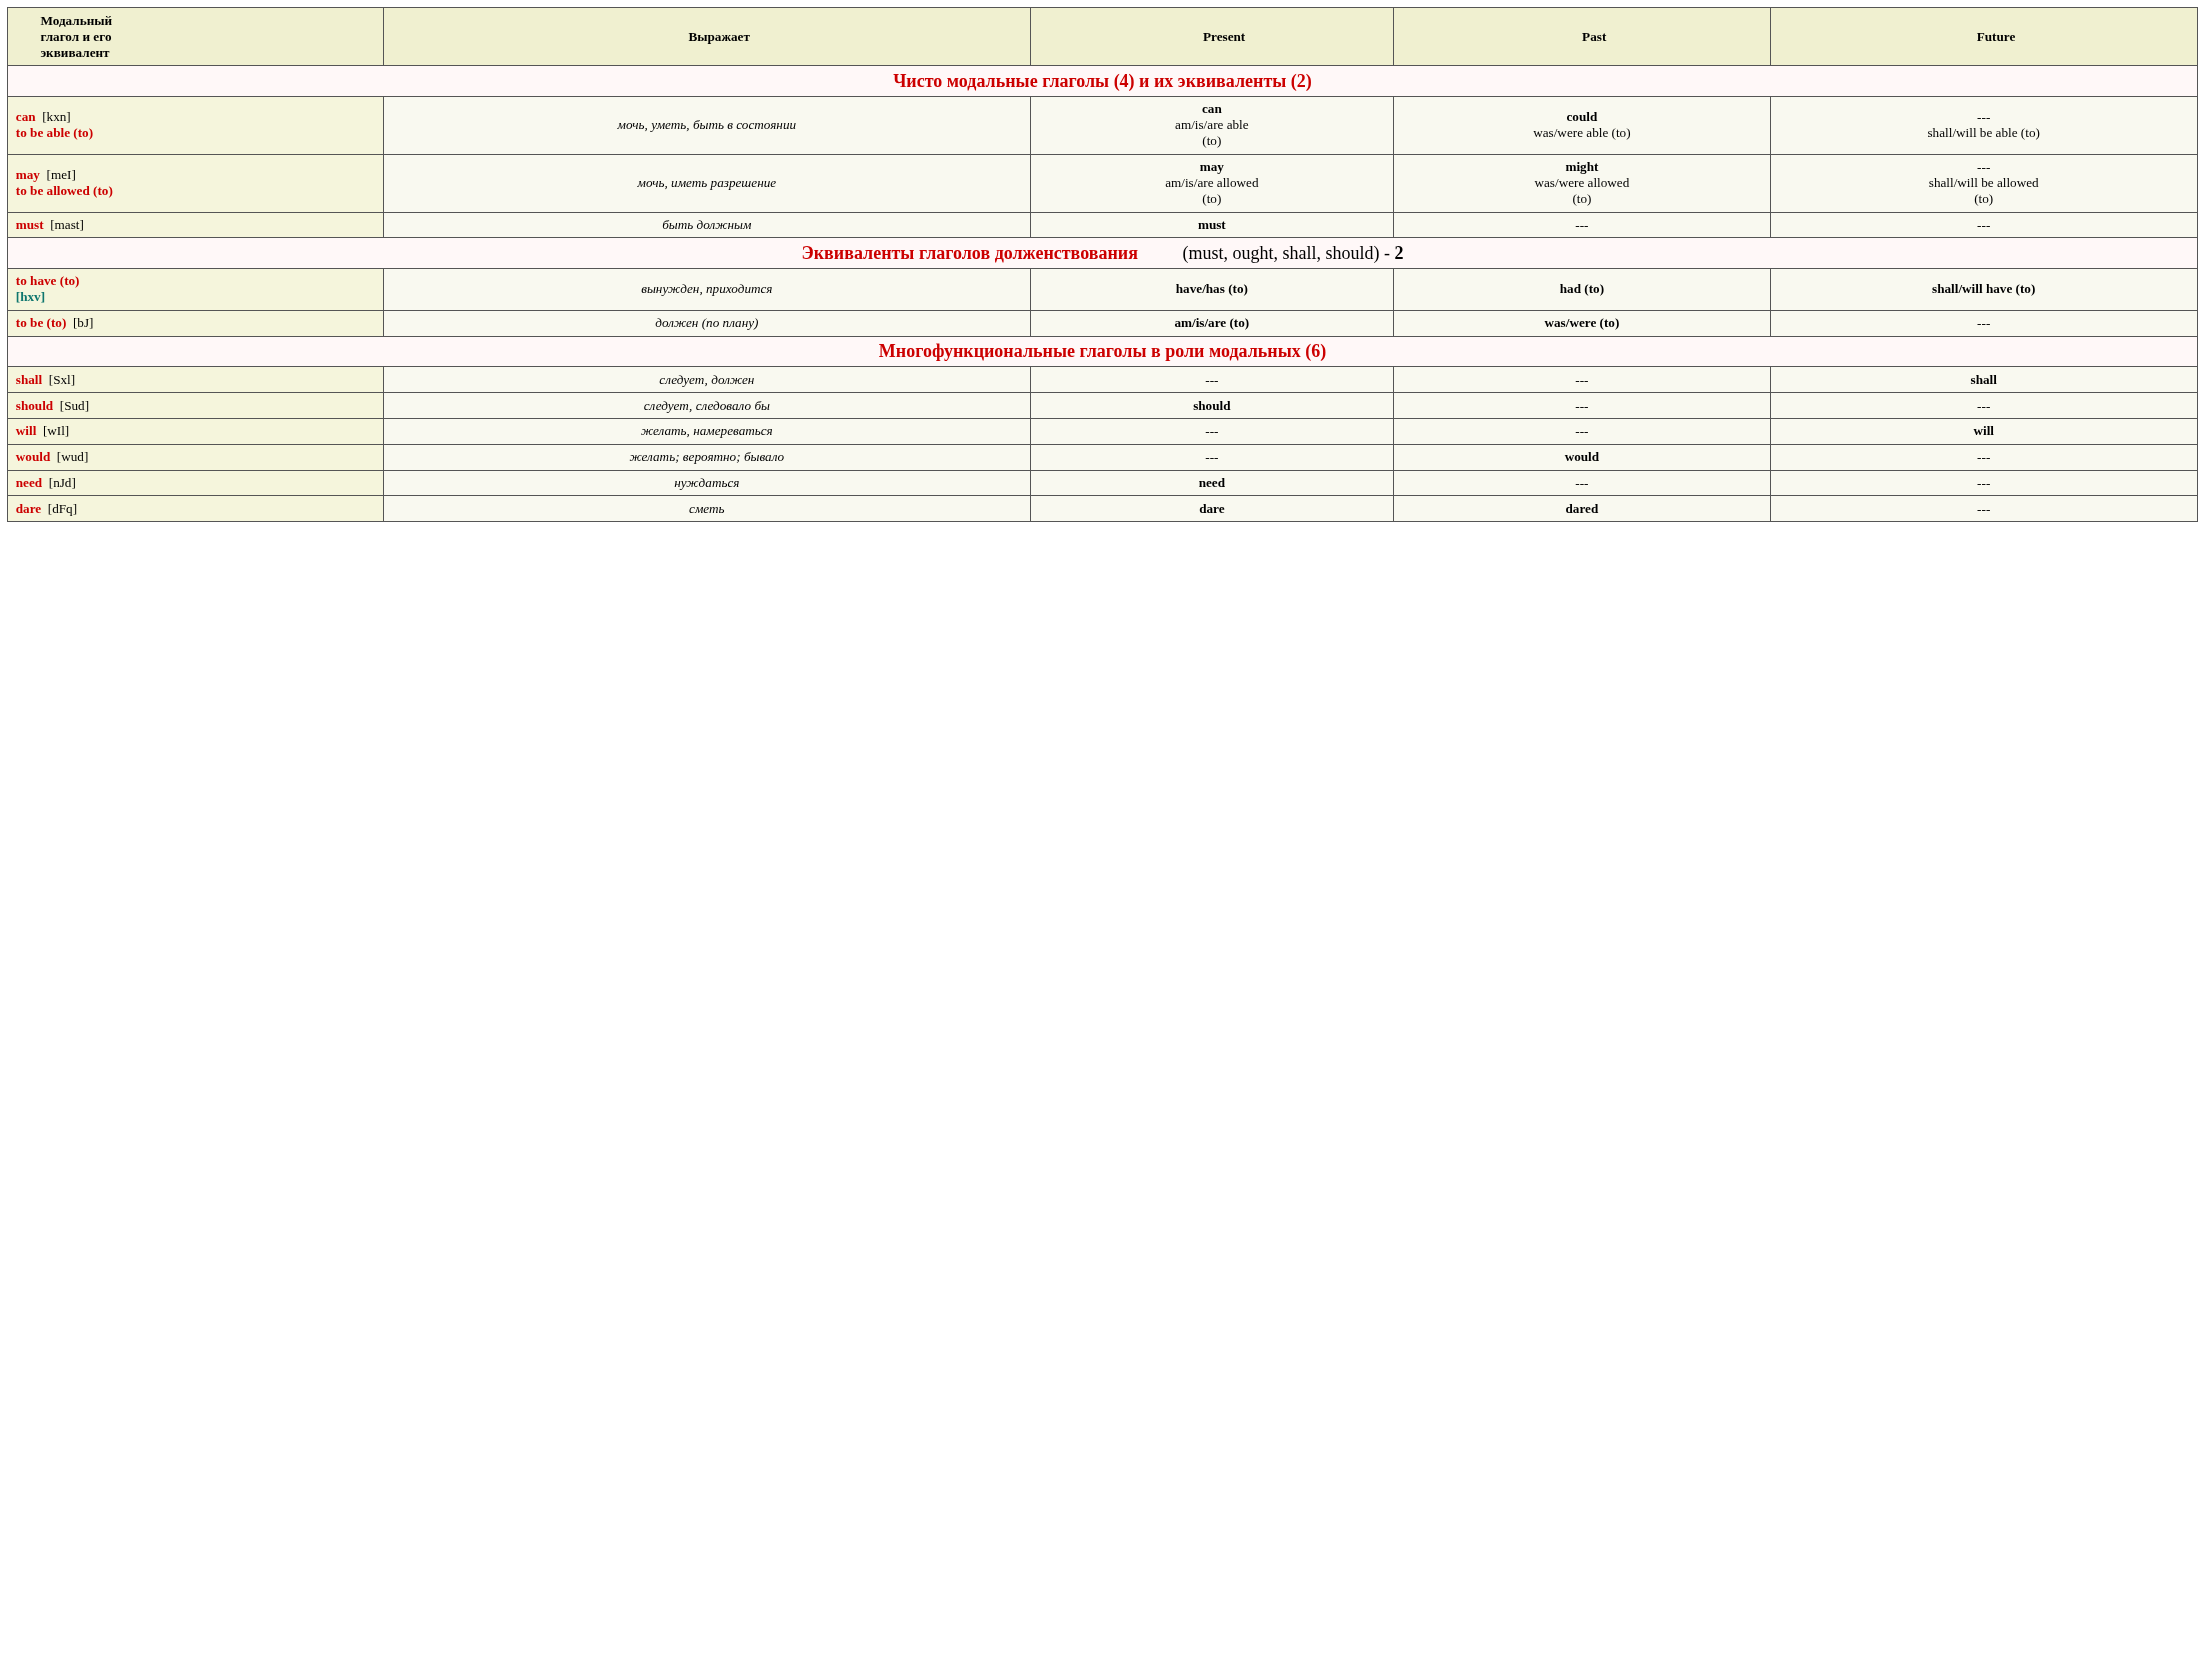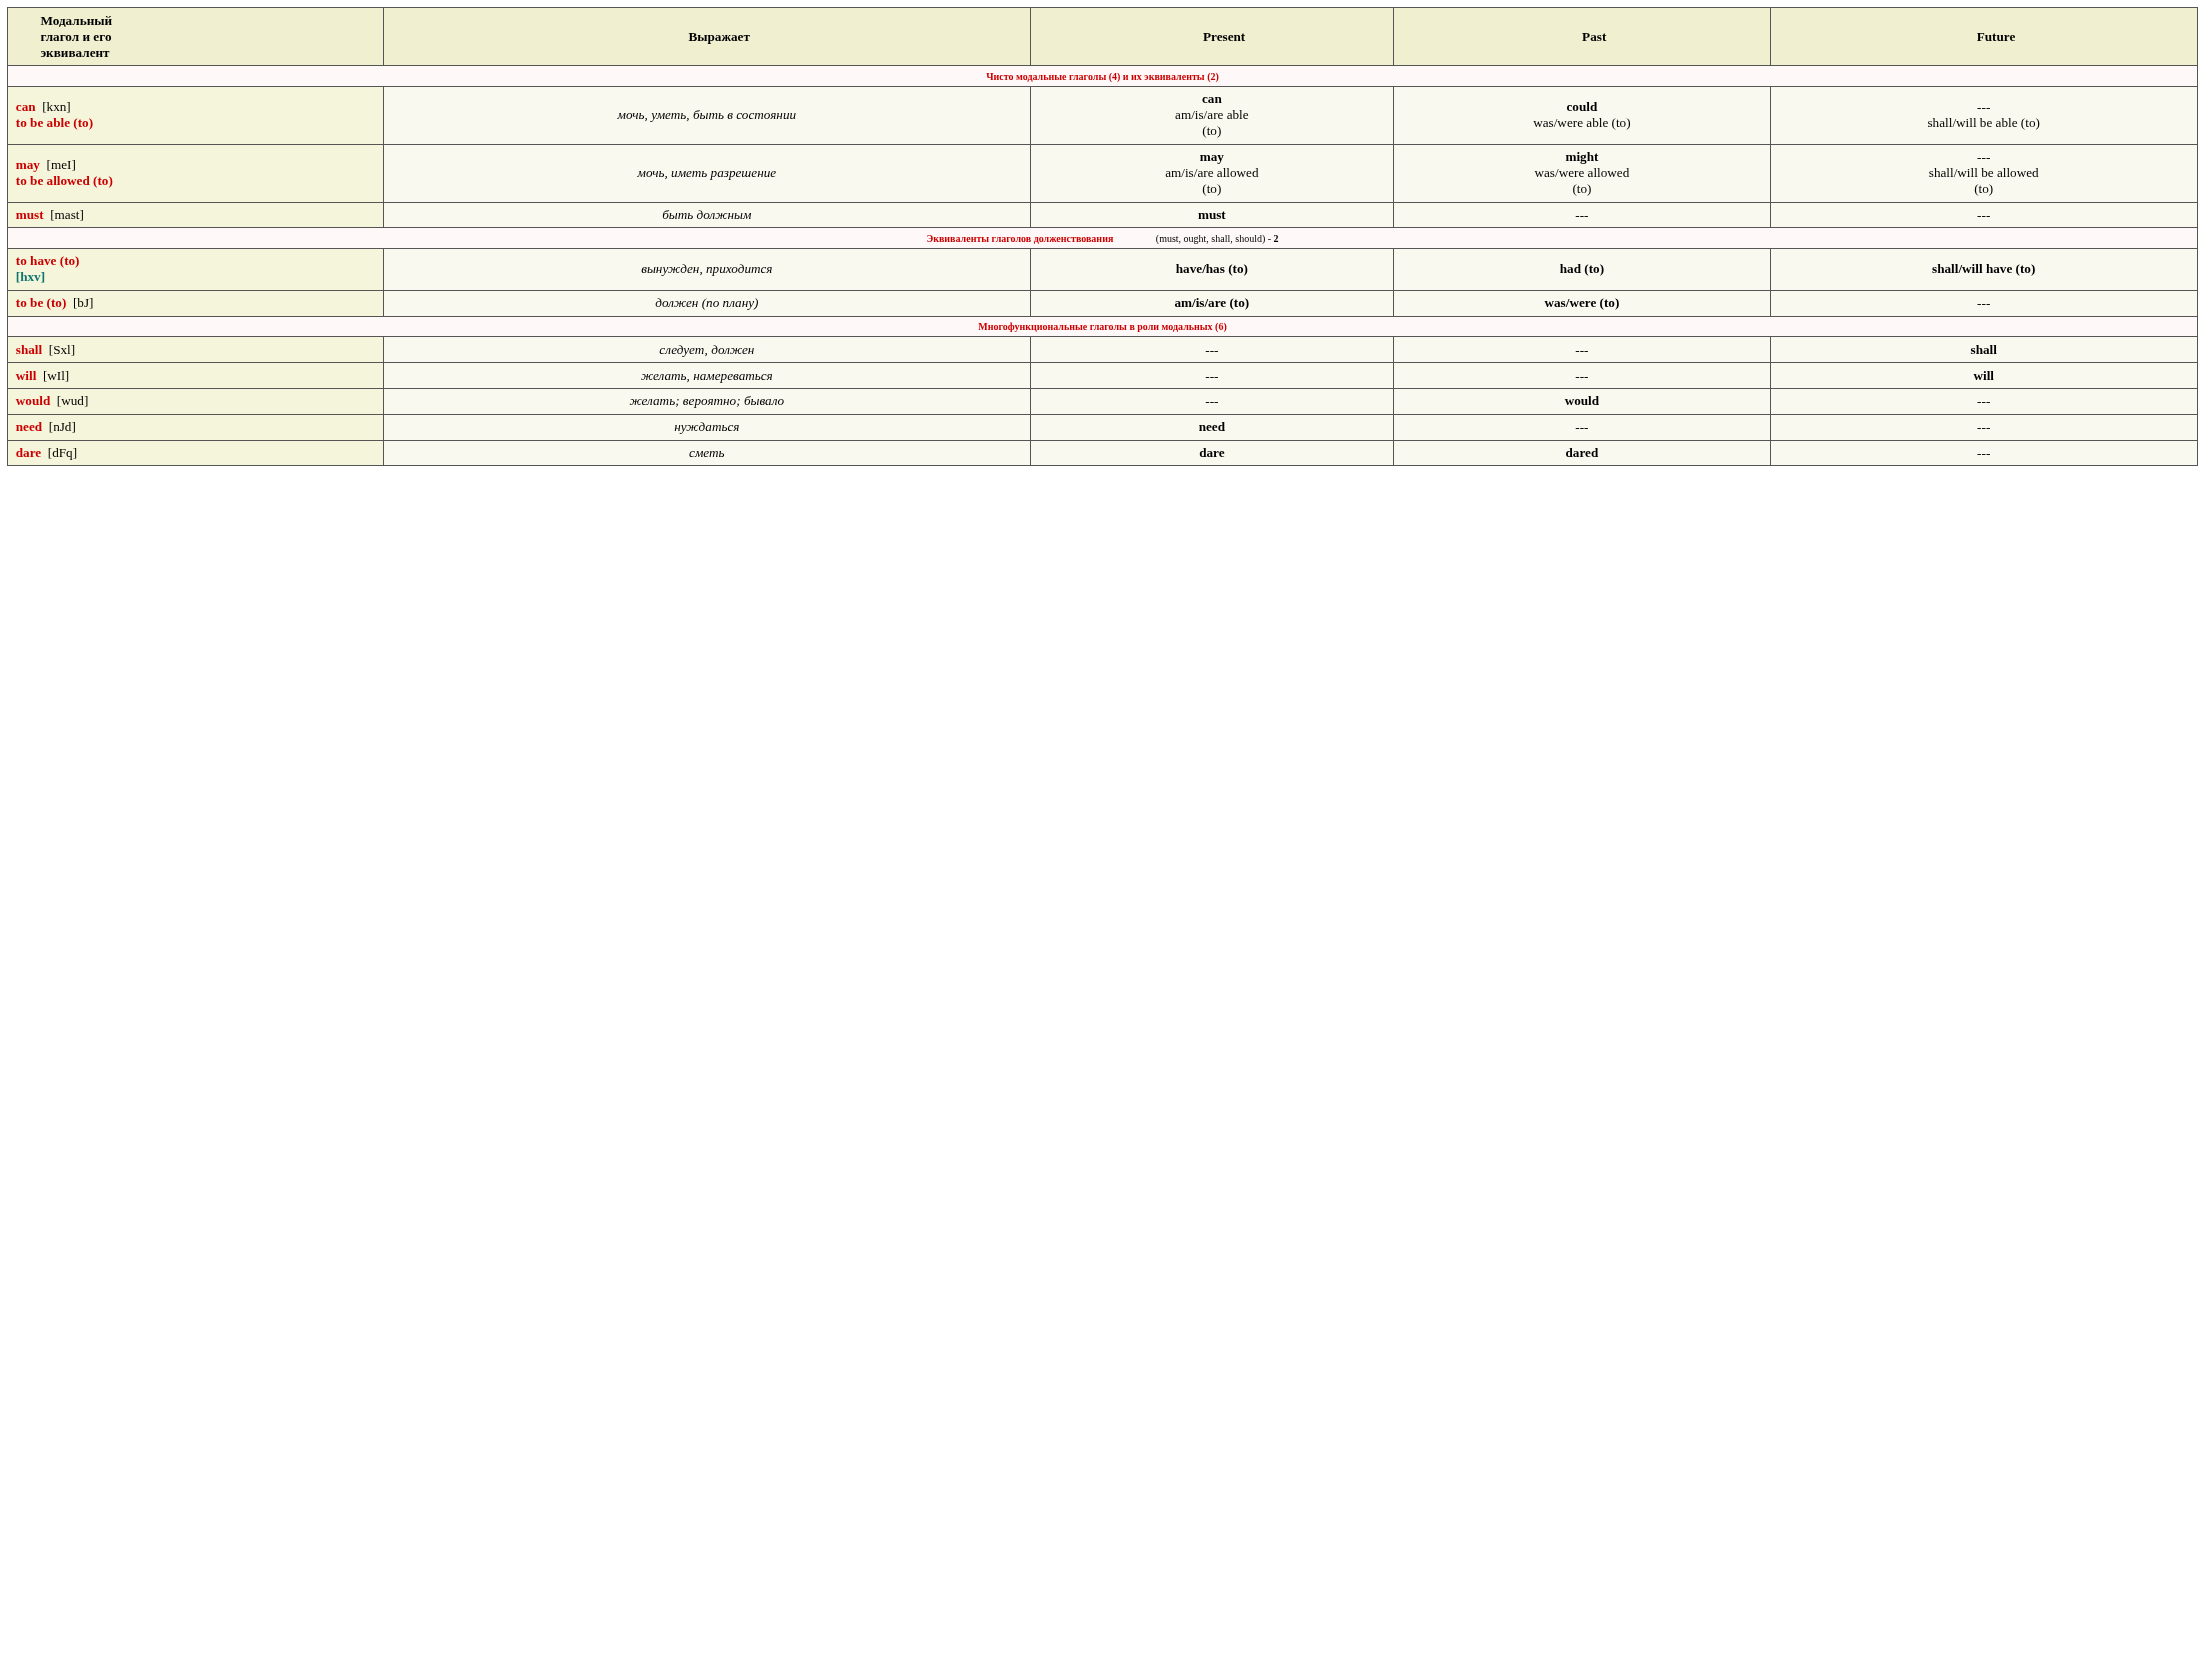--- a/index.html
+++ b/index.html
@@ -33,21 +33,21 @@
     th {
       background-color: #f0f0d0;
       font-weight: bold;
       padding-left: 32px;
     }
     tr.section-header td {
       background-color: #fff8f8;
       font-weight: bold;
       text-align: center;
       color: #cc0000;
-      font-size: 10px;
+      font-size: 18px;
     }
     tr.section-header td span.black {
       color: #000;
       font-weight: normal;
     }
     .modal-verb {
       color: #cc0000;
       font-weight: bold;
     }
     .header-row th:first-child {
@@ -156,20 +156,29 @@
     <tr>
       <td class="left-col">
         <span class="modal-verb">shall</span>&nbsp;&nbsp;[Sxl]
       </td>
       <td class="meaning-col">следует, должен</td>
       <td class="present-col">---</td>
       <td class="past-col">---</td>
       <td class="future-col"><strong>shall</strong></td>
     </tr>
 
+    <tr>
+      <td class="left-col">
+        <span class="modal-verb">should</span>&nbsp;&nbsp;[Sud]
+      </td>
+      <td class="meaning-col">следует, следовало бы</td>
+      <td class="present-col"><strong>should</strong></td>
+      <td class="past-col">---</td>
+      <td class="future-col">---</td>
+    </tr>
 
     <tr>
       <td class="left-col">
         <span class="modal-verb">will</span>&nbsp;&nbsp;[wIl]
       </td>
       <td class="meaning-col">желать, намереваться</td>
       <td class="present-col">---</td>
       <td class="past-col">---</td>
       <td class="future-col"><strong>will</strong></td>
     </tr>

